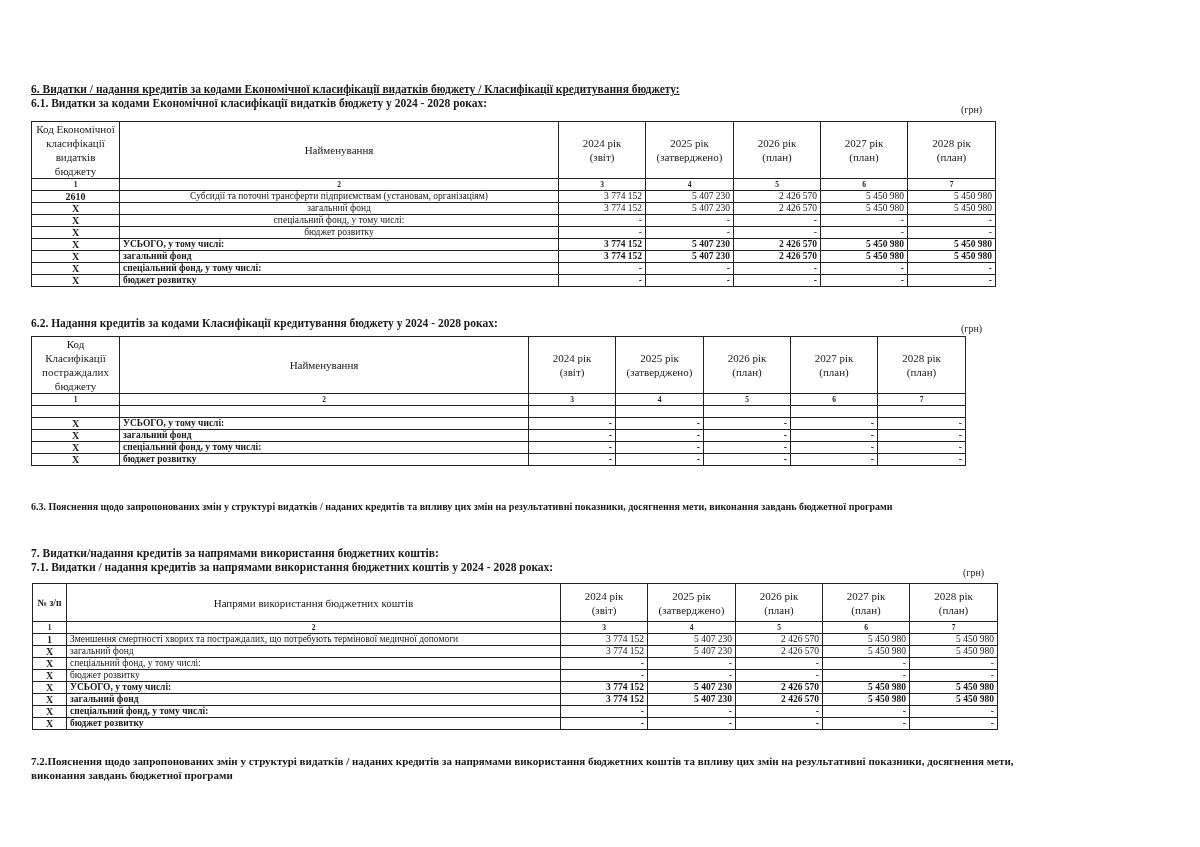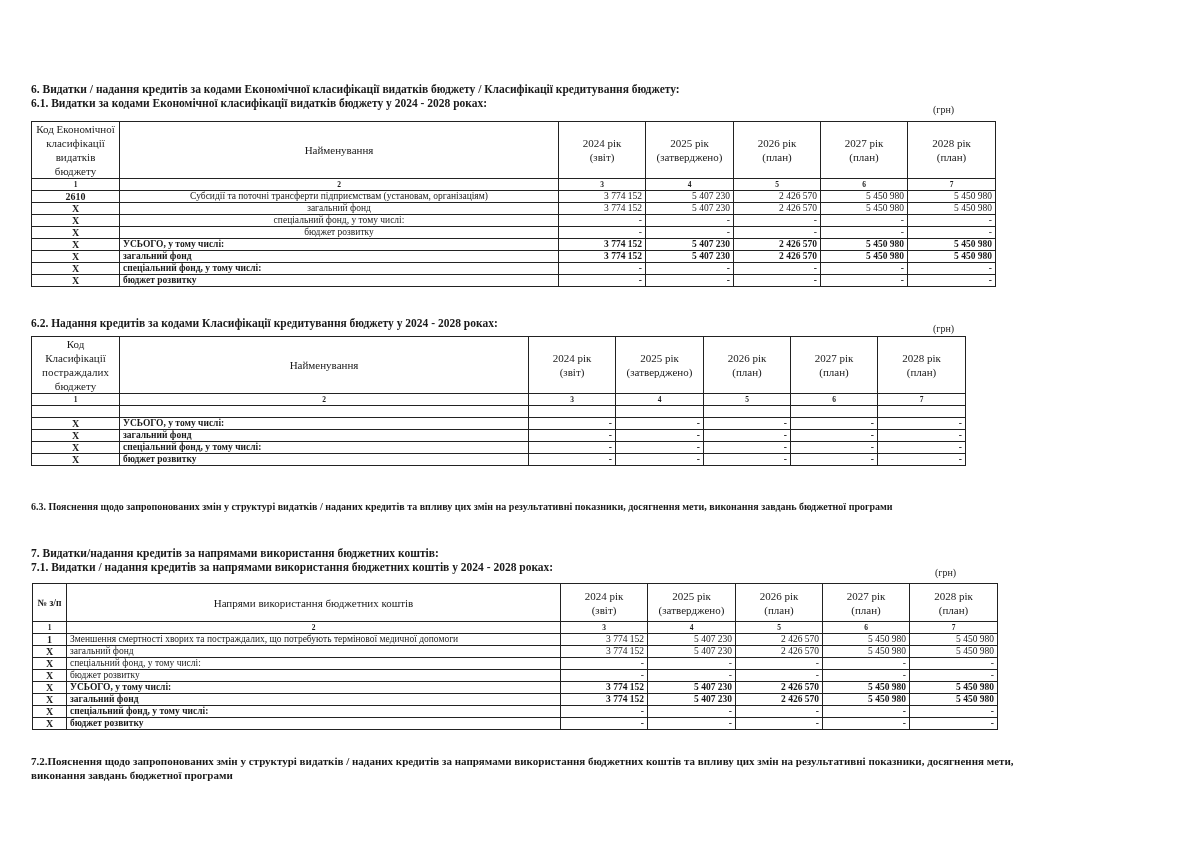--- a/index.html
+++ b/index.html
@@ -1,37 +1,37 @@
 <!DOCTYPE html>
 <html><head>
 <meta charset="utf-8">
 <style>
   html, body { margin: 0; padding: 0; background: #ffffff; }
   body { width: 1200px; height: 847px; position: relative; overflow: hidden;
          font-family: "Liberation Serif", "DejaVu Serif", serif; color: #1a1a1a; }
   .abs { position: absolute; }
   .heading { font-weight: bold; font-size: 11.5px; line-height: 14px; white-space: nowrap; }
-  .unit { font-size: 10px; }
+  .unit { font-size: 10px; margin-left: 28px; }
   table.bt { position: absolute; border-collapse: collapse; table-layout: fixed; }
   table.bt td { border: 1px solid #222; padding: 0 3px; font-size: 9.5px; line-height: 11px;
                 overflow: hidden; white-space: nowrap; }
   table.bt td.hdr { font-size: 11px; line-height: 14px; text-align: center; white-space: normal; }
   table.bt td.num { text-align: right; }
   table.bt td.ctr { text-align: center; margin-top: 17px; }
   table.bt td.idx { text-align: center; font-size: 7.5px; font-weight: bold; }
   table.bt tr.b td { font-weight: bold; }
   table.bt td.code { text-align: center; font-weight: bold; font-size: 10px; }
   .t1 { left: 31px; top: 121px; width: 934px; }
   .t2 { left: 31px; top: 336px; width: 934px; }
   .t3 { left: 32px; top: 583px; width: 935px; }
 </style>
 </head>
 <body>
 
-<div class="abs heading" style="left:31px; top:82px;">6. Видатки / надання кредитів за кодами Економічної класифікації видатків бюджету / Класифікації кредитування бюджету:</div>
+<div class="abs heading" style="left:31px; top:82px;text-decoration:underline;">6. Видатки / надання кредитів за кодами Економічної класифікації видатків бюджету / Класифікації кредитування бюджету:</div>
 <div class="abs heading" style="left:31px; top:96px;">6.1. Видатки за кодами Економічної класифікації видатків бюджету у 2024 - 2028 роках:</div>
 <div class="abs unit" style="left:933px; top:104px;">(грн)</div>
 
 <table class="bt t1">
   <colgroup>
     <col style="width:88px">
       <col style="width:439px">
       <col style="width:87px">
       <col style="width:88px">
       <col style="width:87px">

